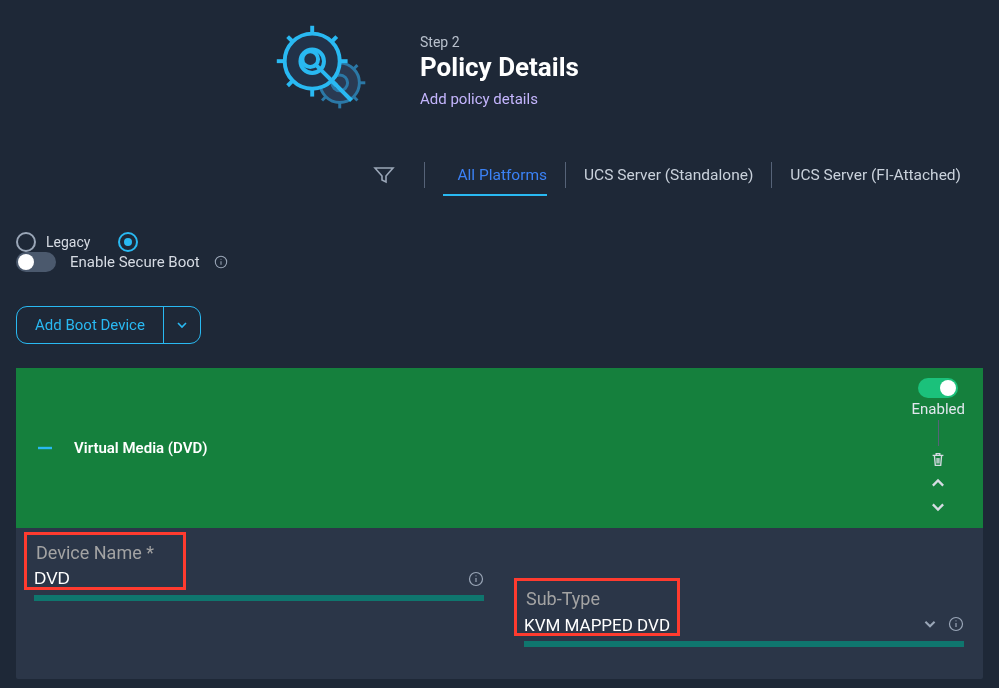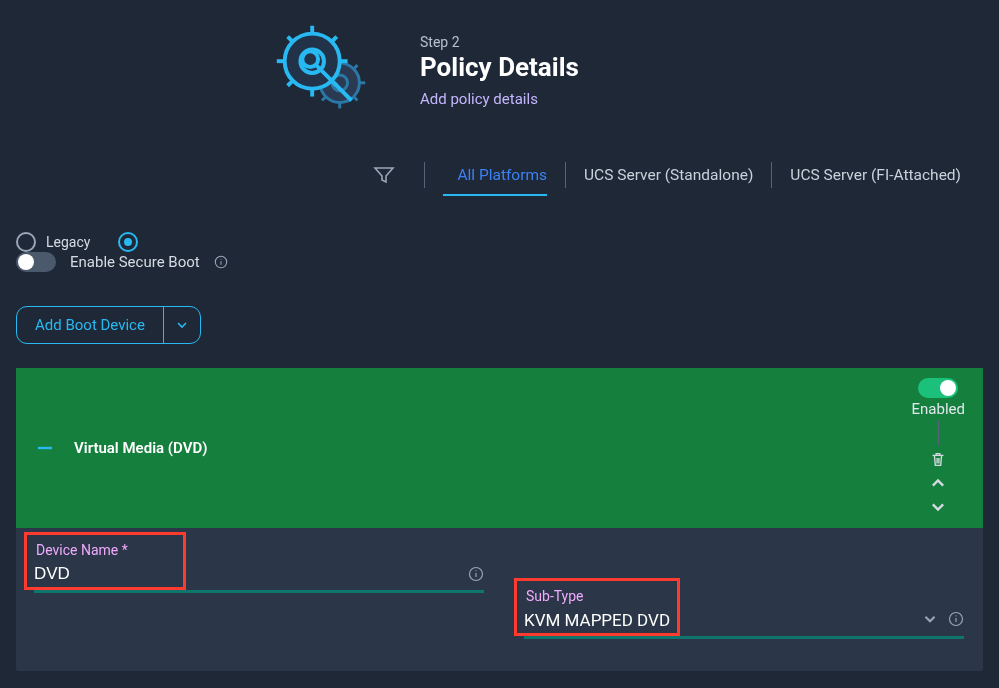--- a/index.html
+++ b/index.html
@@ -158,24 +158,24 @@
   .device-body {
     display: flex; gap: 40px;
     padding: 8px 18px 32px 18px;
   }
   .field {
     display: flex; flex-direction: column;
     position: relative;
   }
   .field.w1 { width: 450px; }
   .field.w2 { width: 440px; margin-top: 46px; }
-  .field-label { font-size: 14px; color: #f0abfc; padding: 6px 2px 4px 2px; }
+  .field-label { font-size: 18px; color: #a3a3a3; padding: 6px 2px 4px 2px; }
   .field-input-row {
     display: flex; align-items: center;
-    border-bottom: 3px solid #0f766e;
+    border-bottom: 6px solid #0f766e;
     padding: 2px 0 6px 0;
   }
   .field-value {
     flex: 1; font-size: 17px; color: #ffffff;
     background: transparent; border: none; outline: none;
   }
   .field-trail { color: #9aa6b7; display:flex; align-items:center; gap:10px; }
   .field-trail svg { width: 16px; height: 16px; }
 
   

